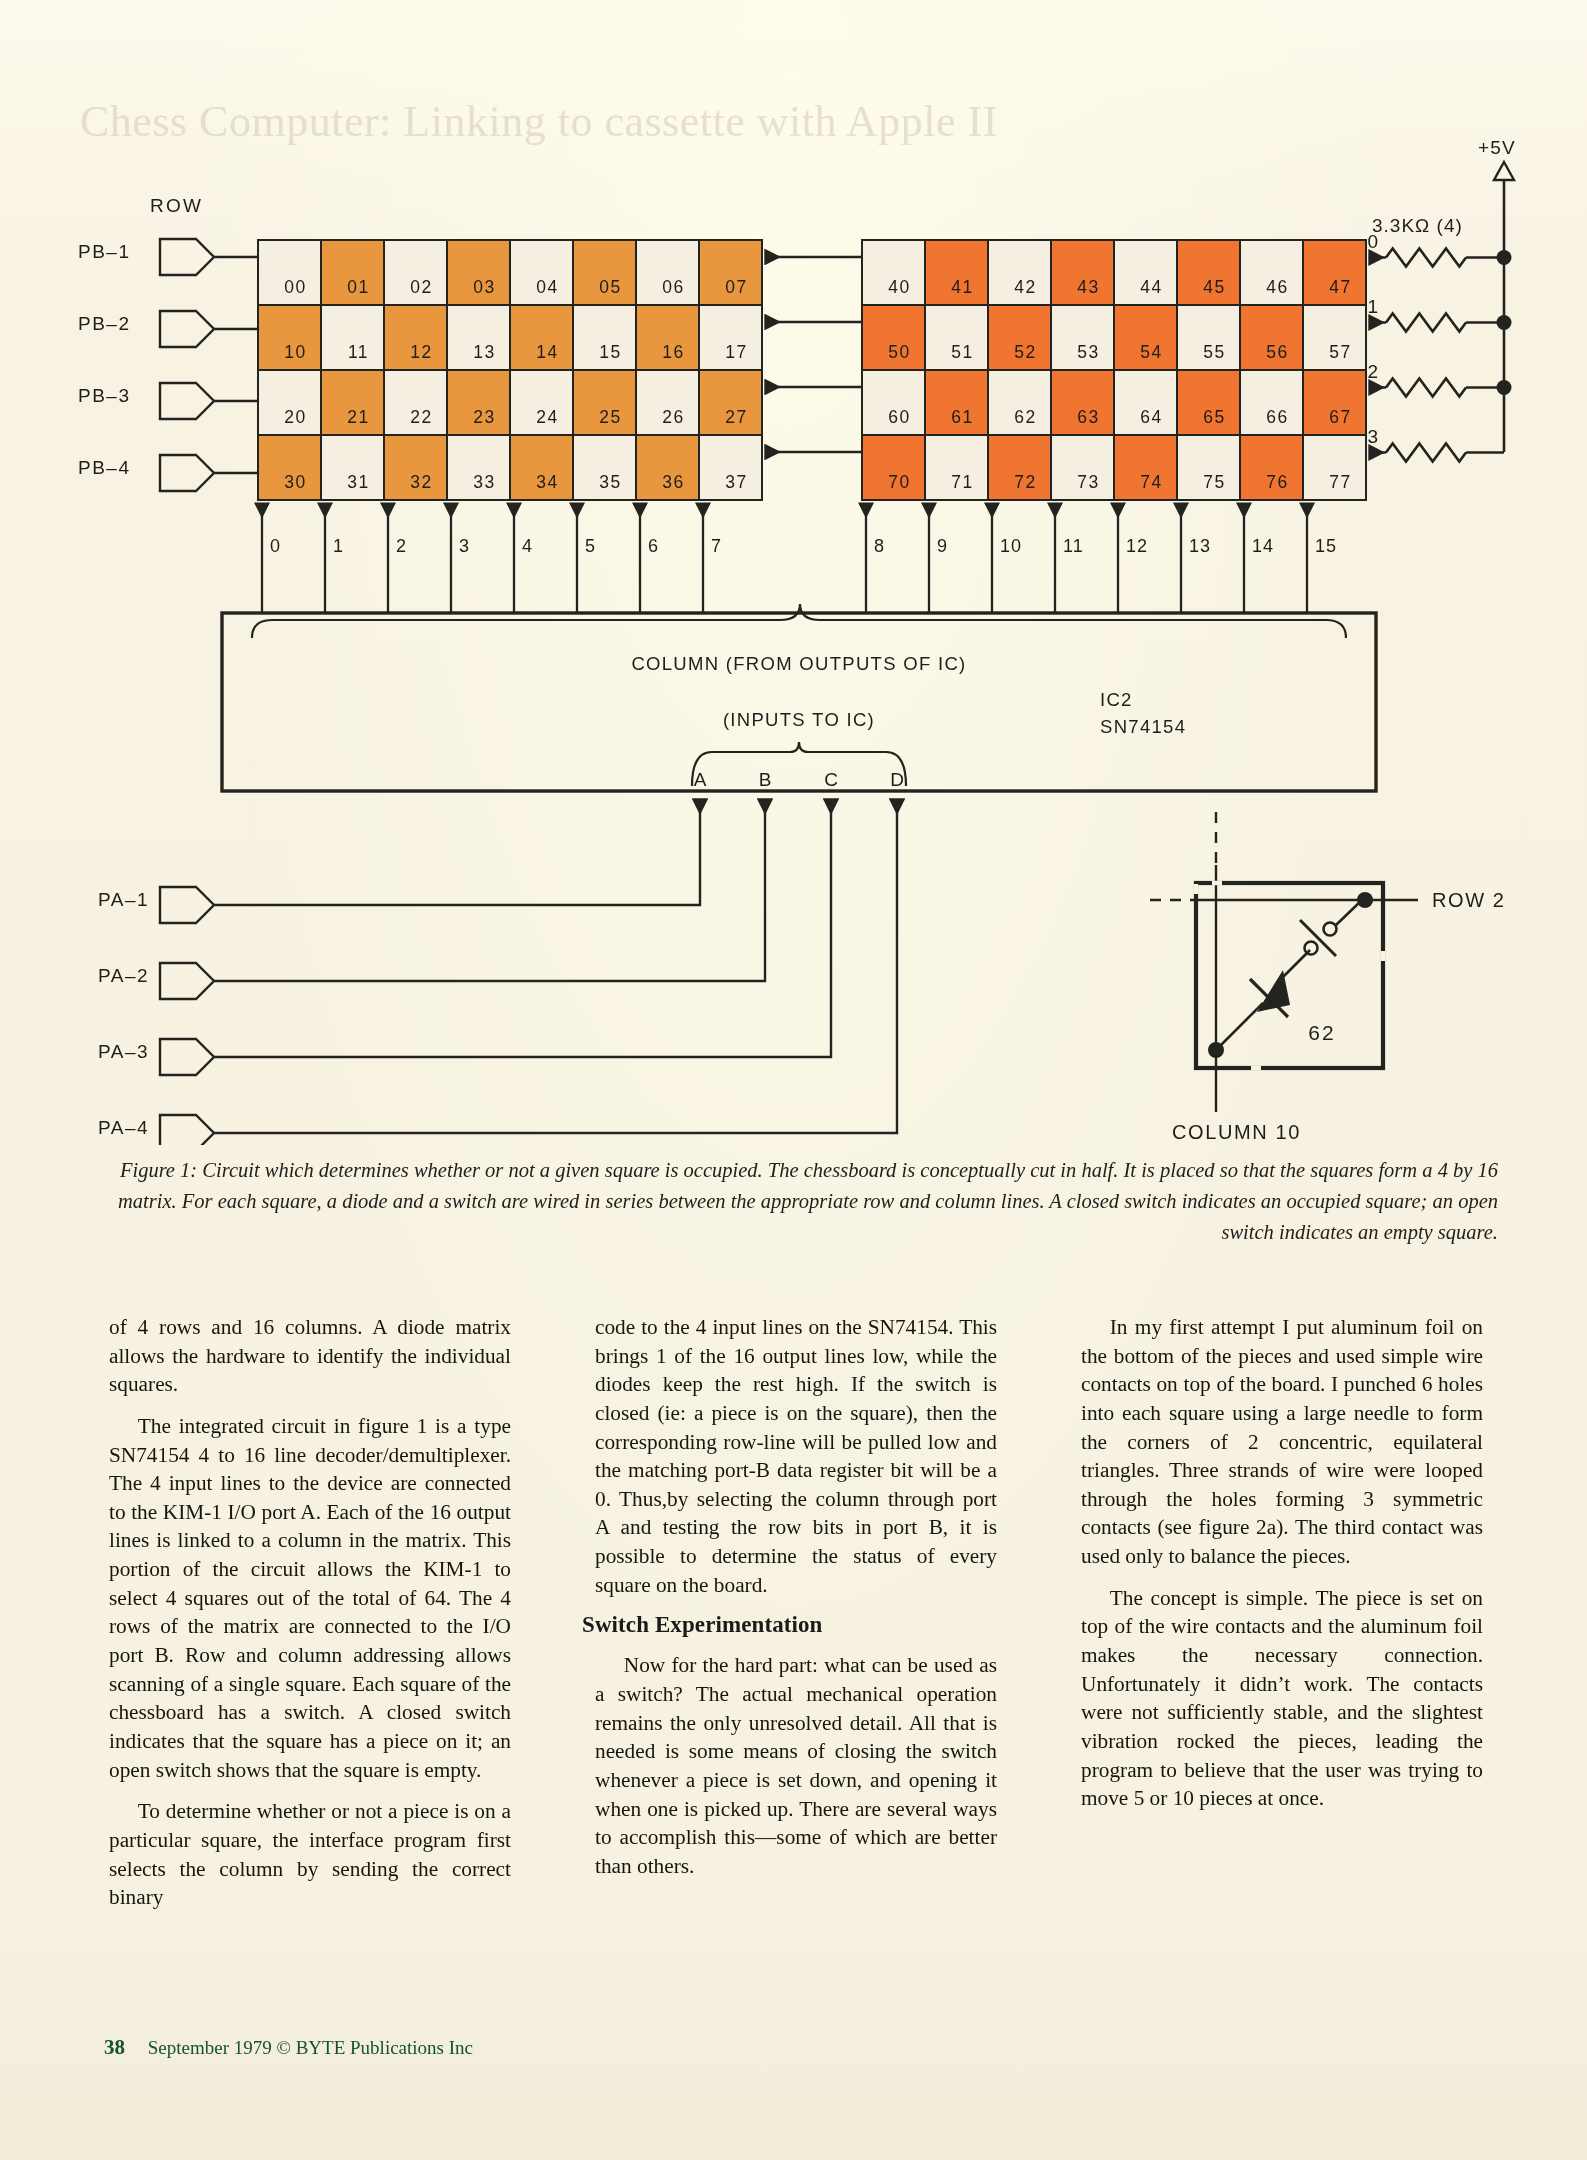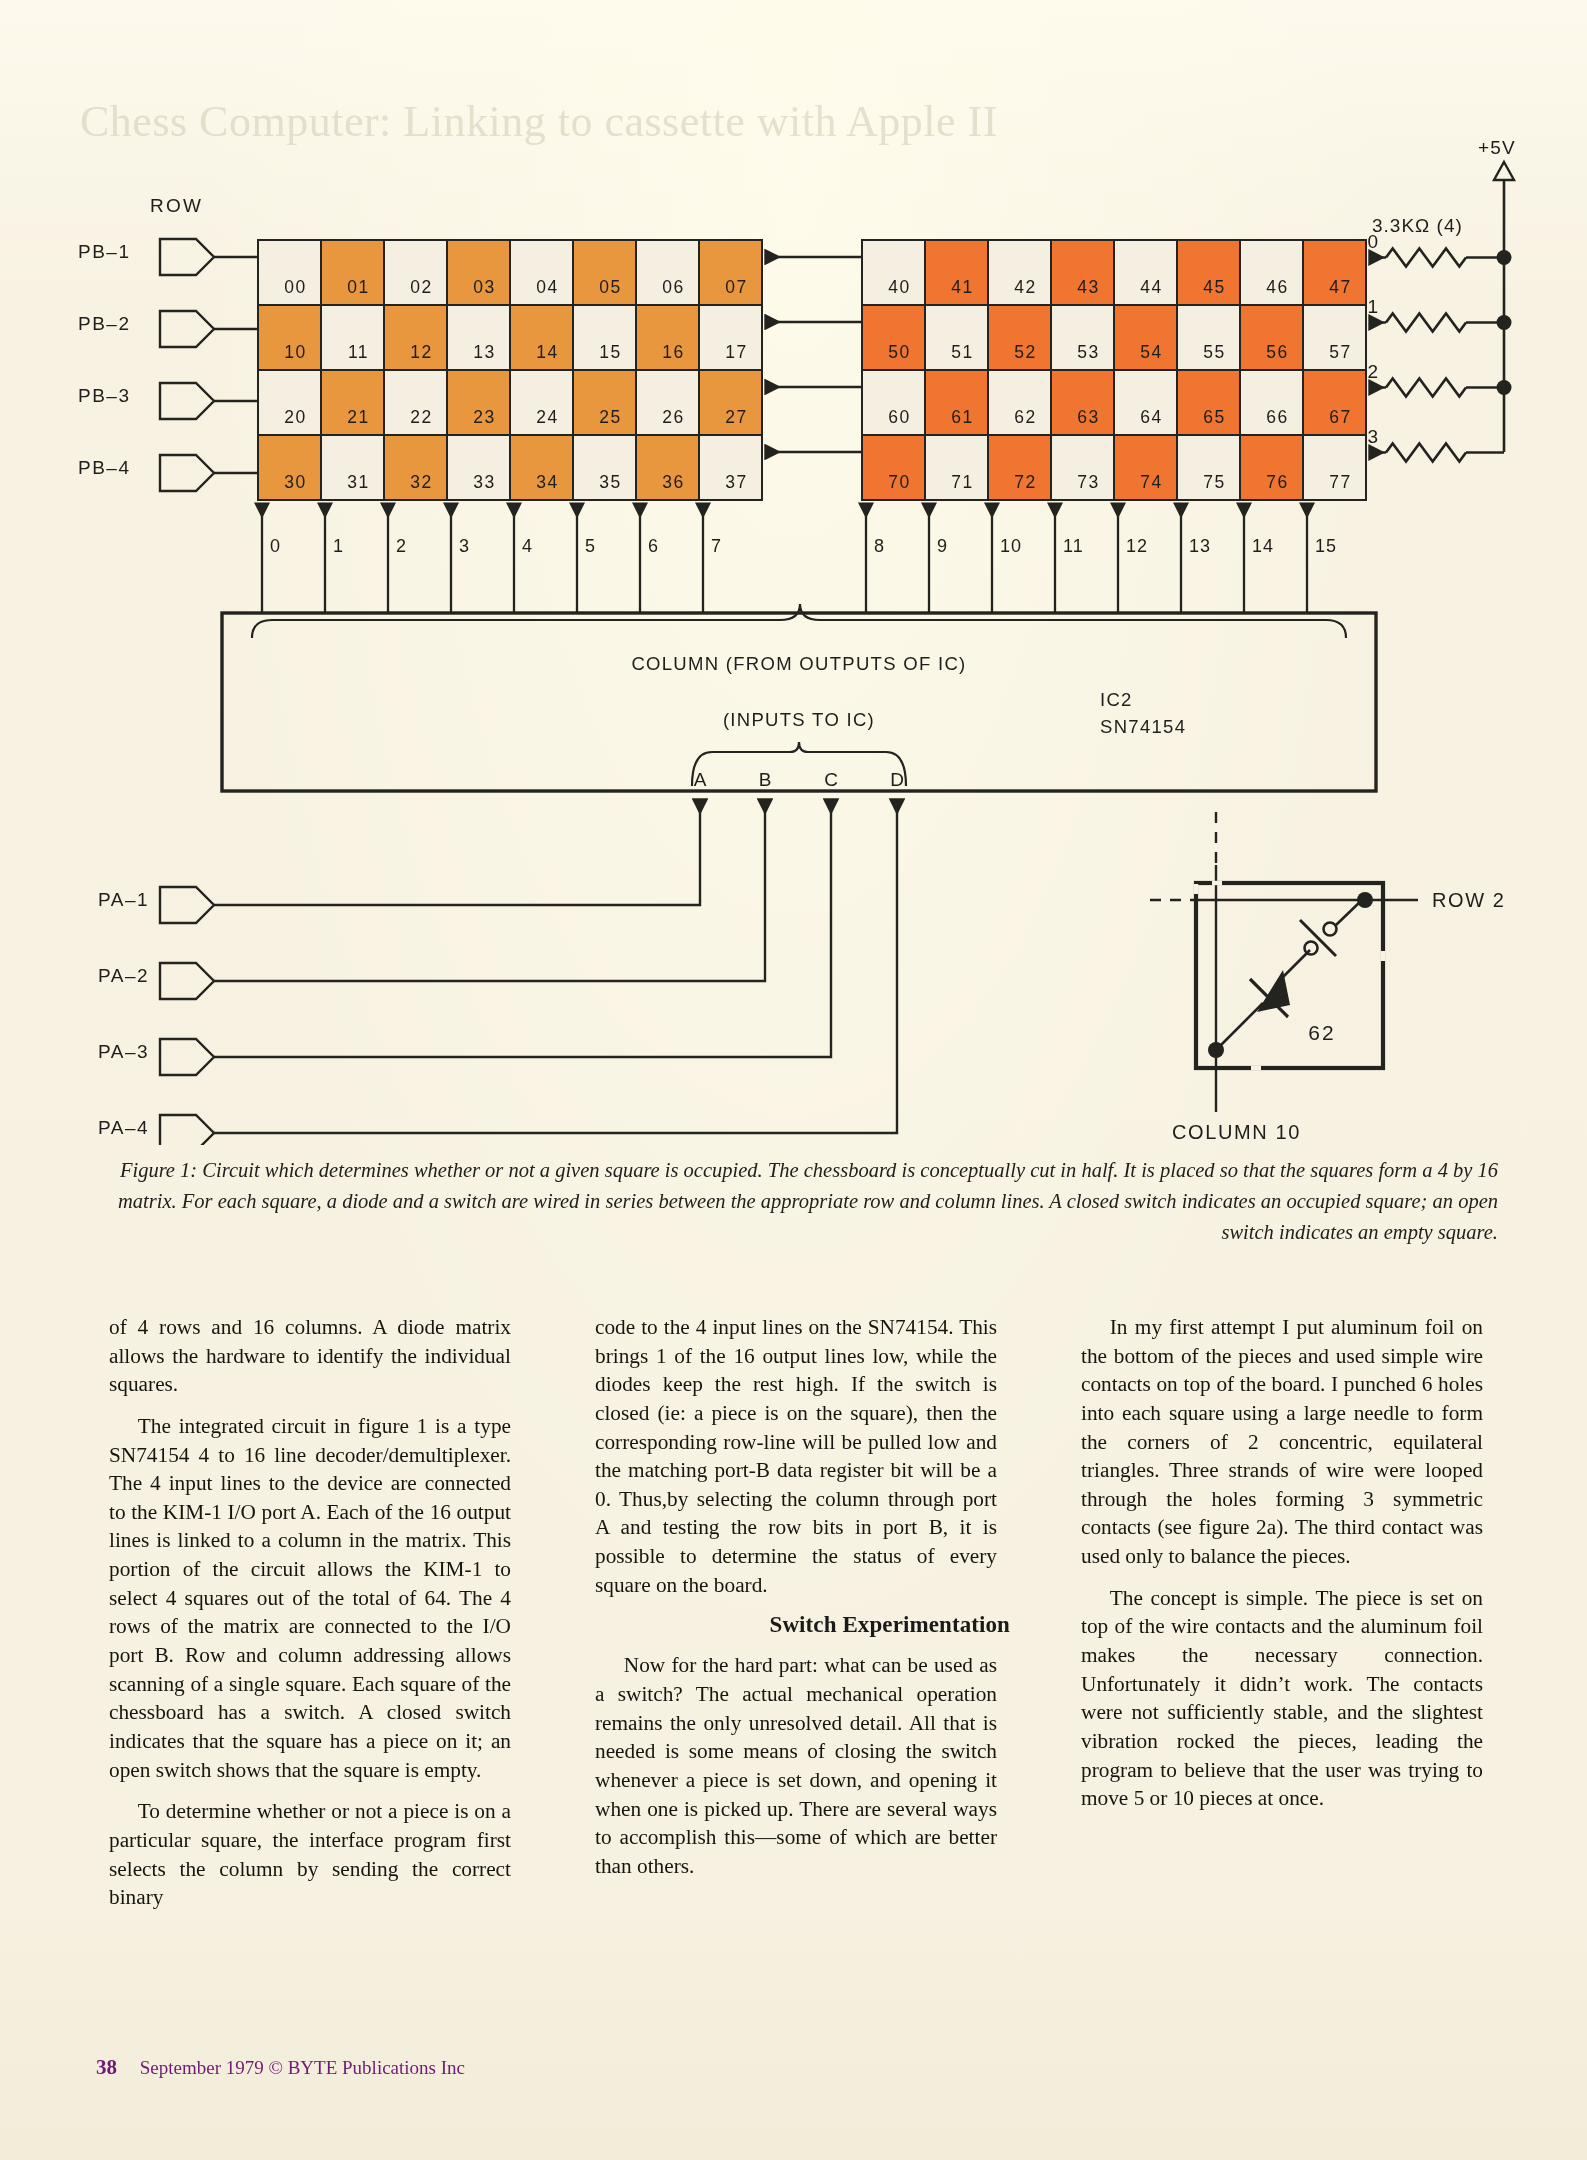--- a/index.html
+++ b/index.html
@@ -62,26 +62,25 @@
     hyphens:none;
     color:#16160f;
   }
   .col p.indent{text-indent:1.35em;}
   .col h2{
     margin:13px 0 1px 0;
     font-size:23px;
     font-weight:bold;
     font-family:"Liberation Serif", serif;
     letter-spacing:.1px;
-    text-align:right;
   }
   #footer{
-    position:absolute;left:96px;top:2035px;
+    position:absolute;left:104px;top:2035px;
     font-family:"Liberation Serif", serif;
-    font-size:19px;color:#701a75;margin-top:20px;
+    font-size:19px;color:#14532d;
   }
   #footer .pg{font-weight:bold;font-size:21px;margin-right:18px;}
 </style>
 </head>
 <body>
 
 <div class="paper-tint"></div>
 
 <div class="ghost-title">Chess Computer: Linking to cassette with Apple II</div>
 

